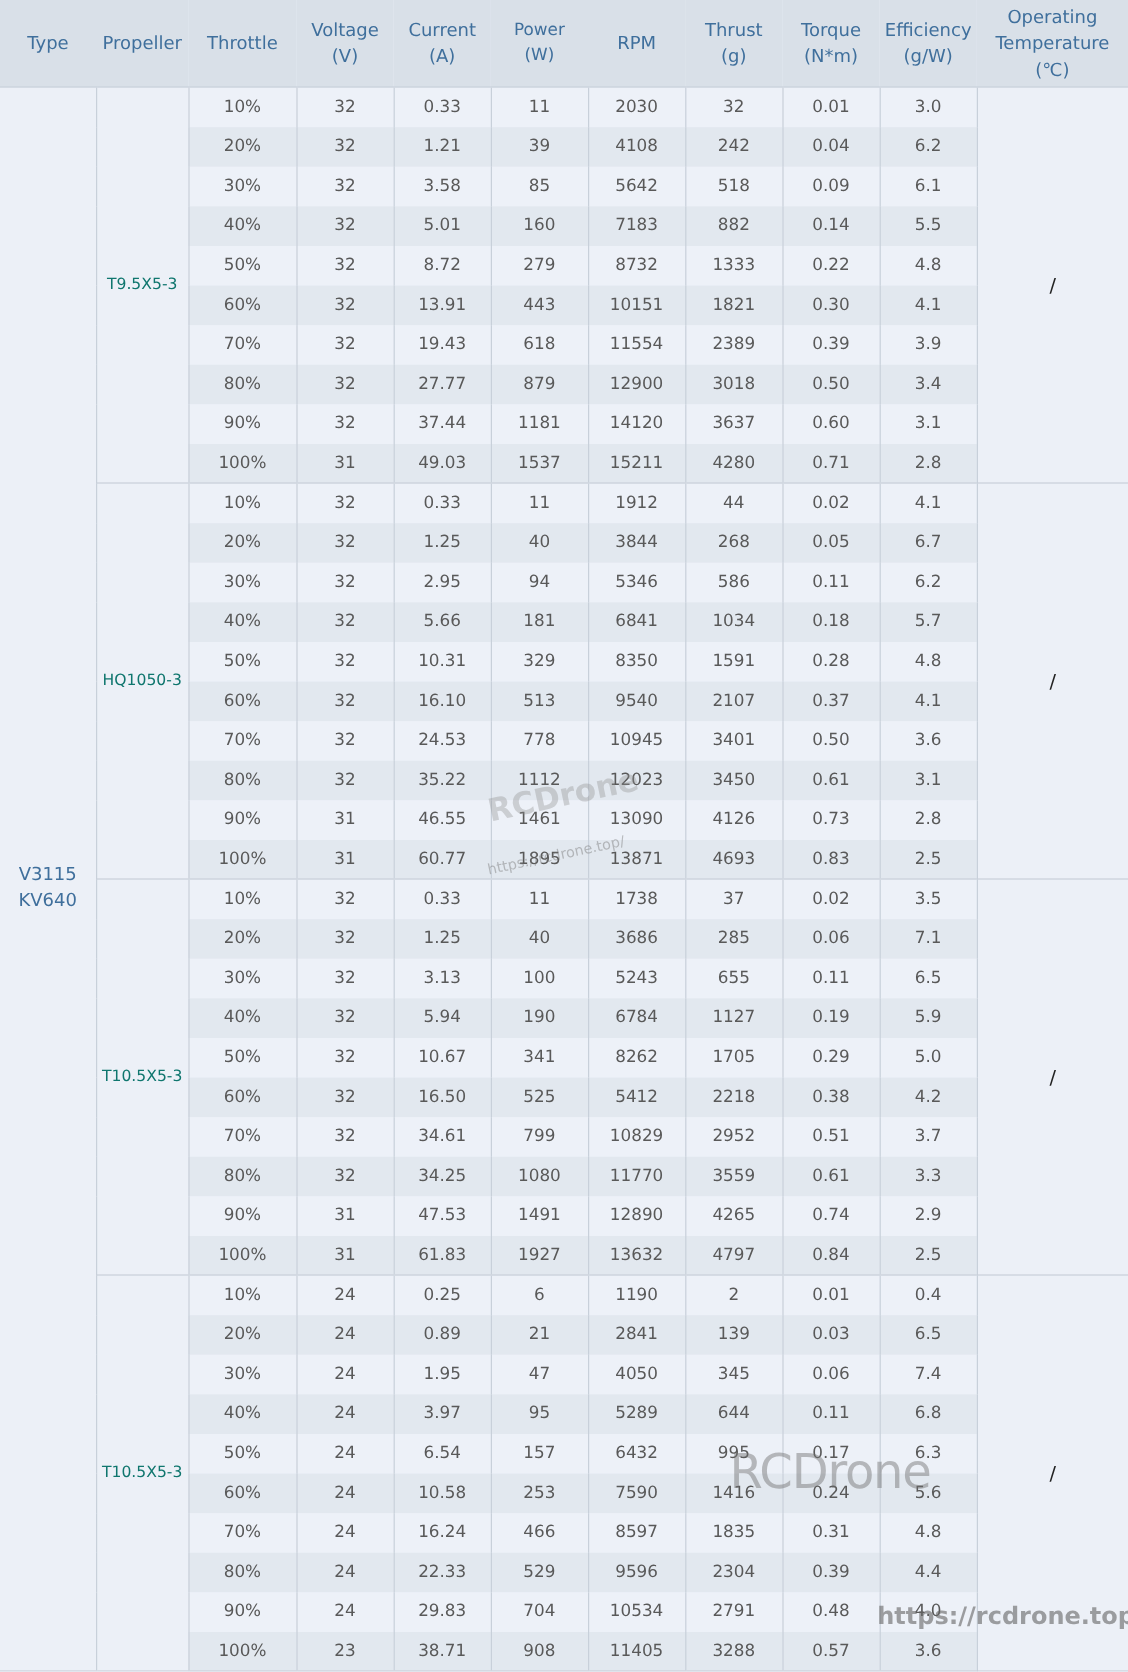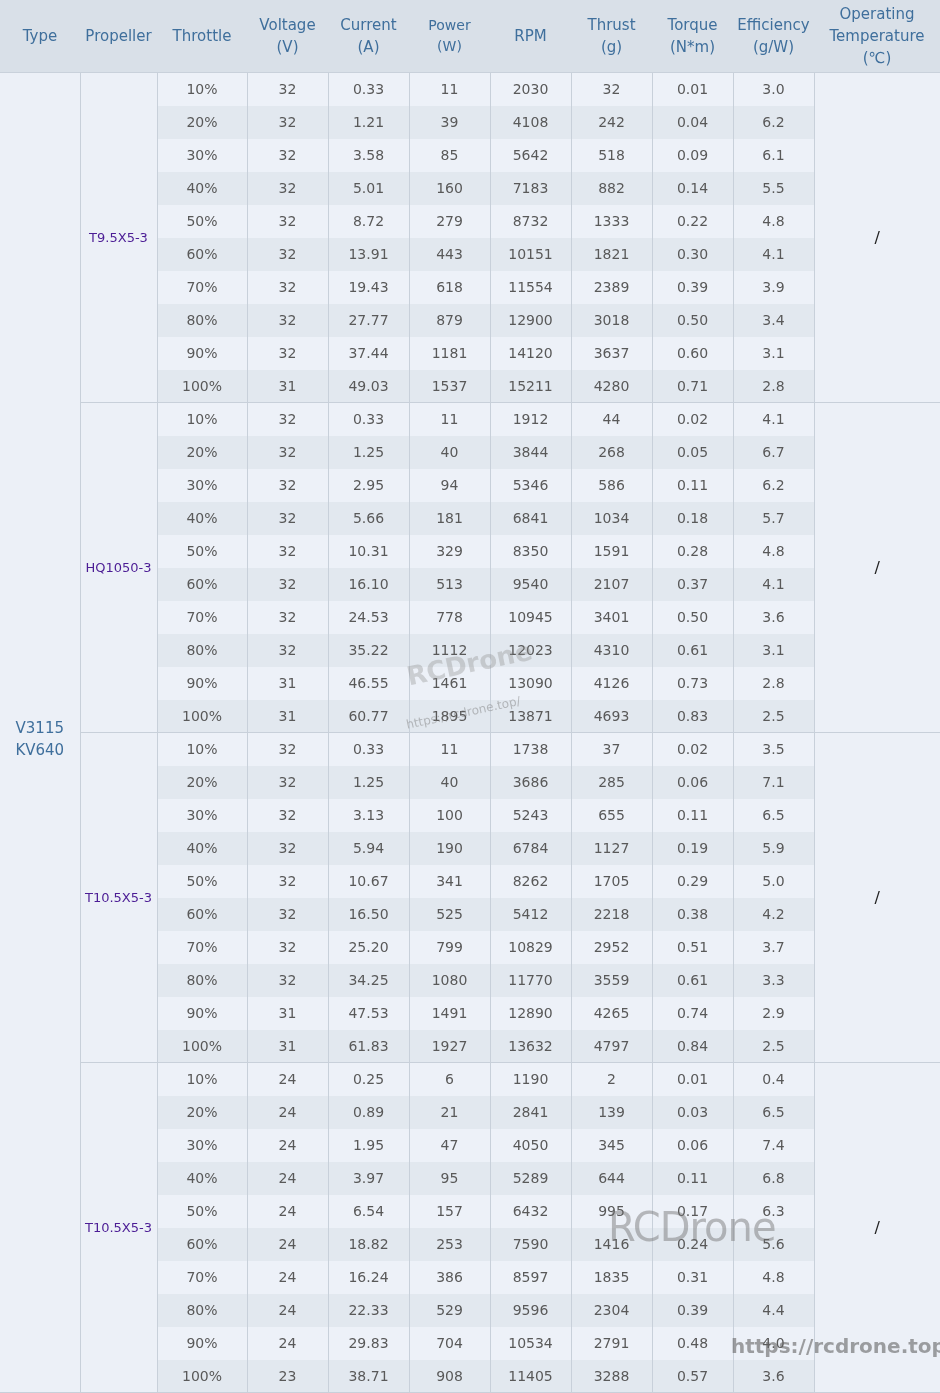--- a/index.html
+++ b/index.html
@@ -55,21 +55,21 @@
   td.type-cell {
     background: #ecf0f7;
     color: #3f6f9c;
     font-size: 15px;
     line-height: 22px;
     border-left: none !important;
     border-bottom: 1px solid #c8d0da;
   }
   td.prop-cell {
     background: #ecf0f7;
-    color: #4c1d95;
+    color: #0f766e;
     font-size: 13px;
     border-bottom: 1px solid #c8d0da;
   }
   td.temp-cell {
     background: #ecf0f7;
     color: #222;
     font-size: 16px;
     border-bottom: 1px solid #c8d0da;
   }
   .watermark {
@@ -312,21 +312,21 @@
         <td class="d">3401</td>
         <td class="d">0.50</td>
         <td class="d">3.6</td>
       </tr>
       <tr class="even">
         <td class="d">80%</td>
         <td class="d">32</td>
         <td class="d">35.22</td>
         <td class="d">1112</td>
         <td class="d">12023</td>
-        <td class="d">4310</td>
+        <td class="d">3450</td>
         <td class="d">0.61</td>
         <td class="d">3.1</td>
       </tr>
       <tr class="odd">
         <td class="d">90%</td>
         <td class="d">31</td>
         <td class="d">46.55</td>
         <td class="d">1461</td>
         <td class="d">13090</td>
         <td class="d">4126</td>
@@ -401,21 +401,21 @@
         <td class="d">16.50</td>
         <td class="d">525</td>
         <td class="d">5412</td>
         <td class="d">2218</td>
         <td class="d">0.38</td>
         <td class="d">4.2</td>
       </tr>
       <tr class="odd">
         <td class="d">70%</td>
         <td class="d">32</td>
-        <td class="d">25.20</td>
+        <td class="d">34.61</td>
         <td class="d">799</td>
         <td class="d">10829</td>
         <td class="d">2952</td>
         <td class="d">0.51</td>
         <td class="d">3.7</td>
       </tr>
       <tr class="even">
         <td class="d">80%</td>
         <td class="d">32</td>
         <td class="d">34.25</td>
@@ -493,32 +493,32 @@
         <td class="d">6.54</td>
         <td class="d">157</td>
         <td class="d">6432</td>
         <td class="d">995</td>
         <td class="d">0.17</td>
         <td class="d">6.3</td>
       </tr>
       <tr class="even">
         <td class="d">60%</td>
         <td class="d">24</td>
-        <td class="d">18.82</td>
+        <td class="d">10.58</td>
         <td class="d">253</td>
         <td class="d">7590</td>
         <td class="d">1416</td>
         <td class="d">0.24</td>
         <td class="d">5.6</td>
       </tr>
       <tr class="odd">
         <td class="d">70%</td>
         <td class="d">24</td>
         <td class="d">16.24</td>
-        <td class="d">386</td>
+        <td class="d">466</td>
         <td class="d">8597</td>
         <td class="d">1835</td>
         <td class="d">0.31</td>
         <td class="d">4.8</td>
       </tr>
       <tr class="even">
         <td class="d">80%</td>
         <td class="d">24</td>
         <td class="d">22.33</td>
         <td class="d">529</td>

